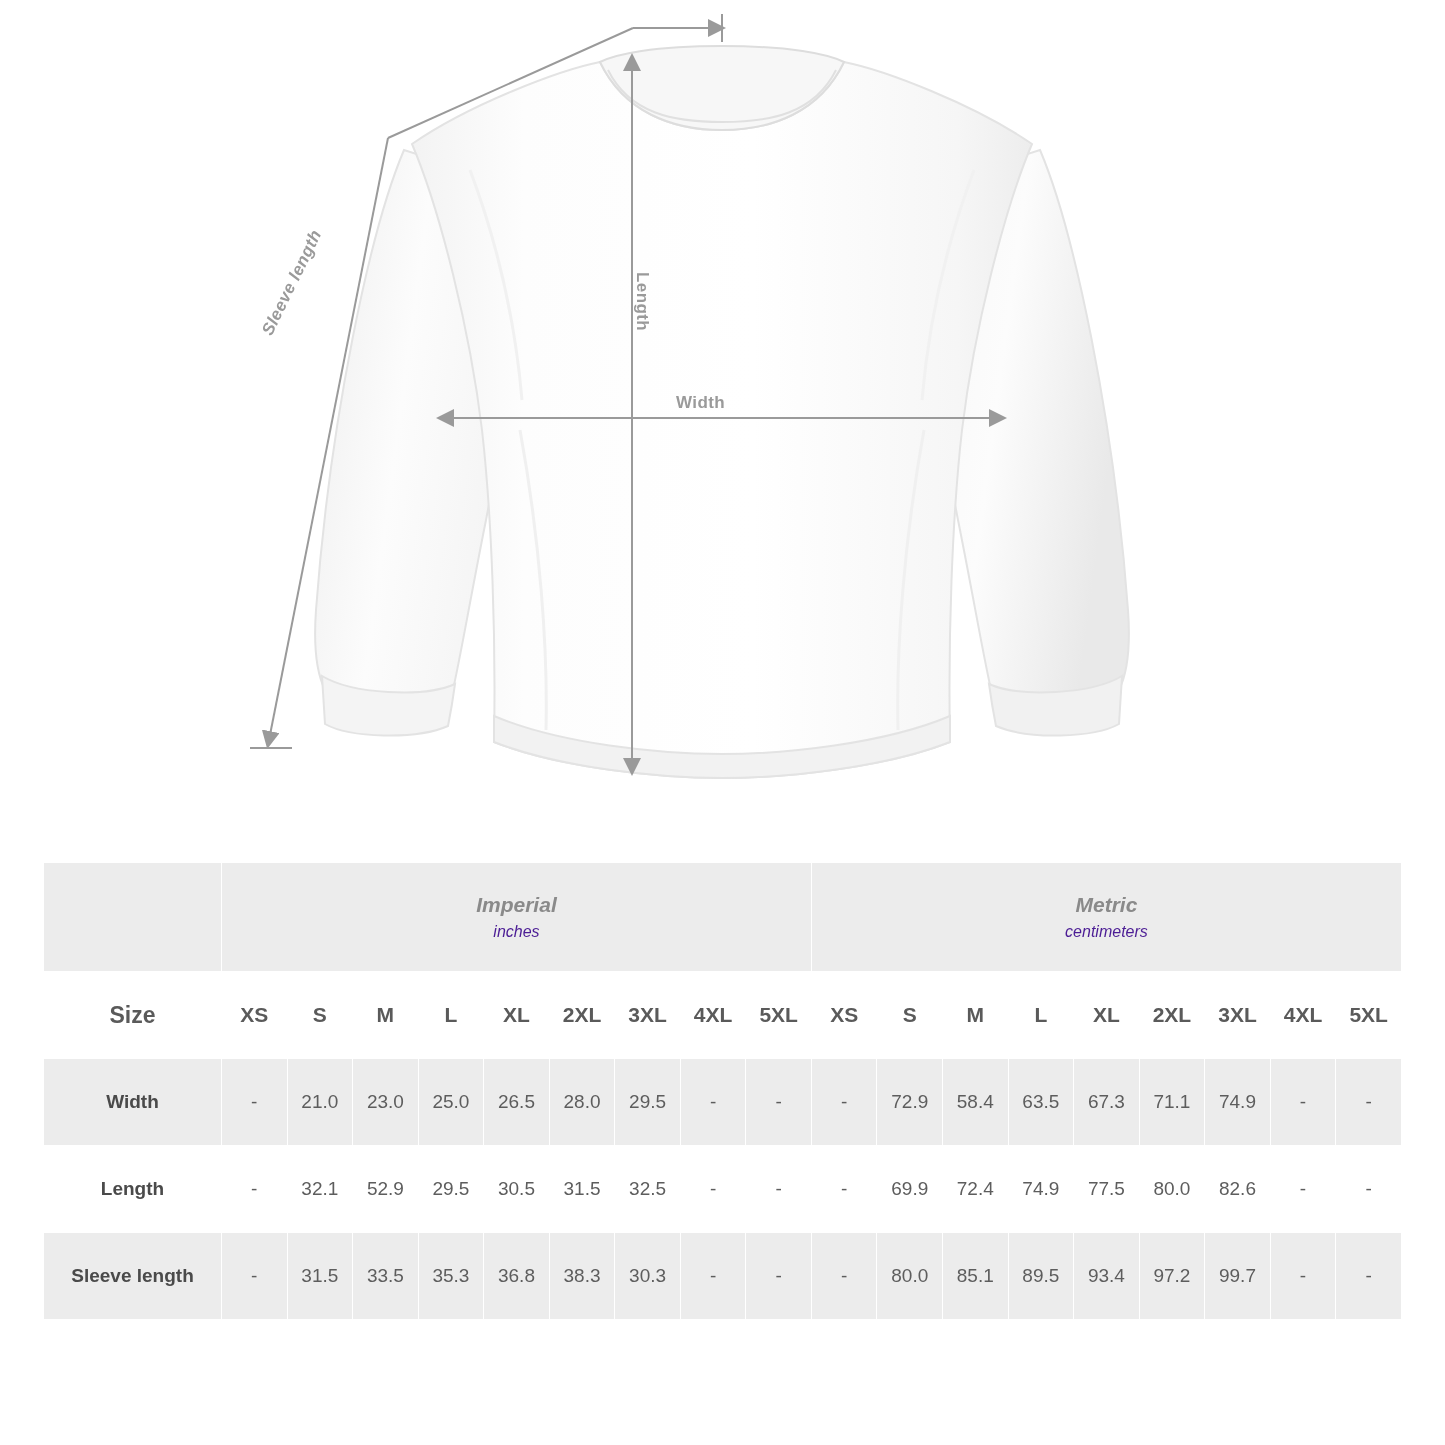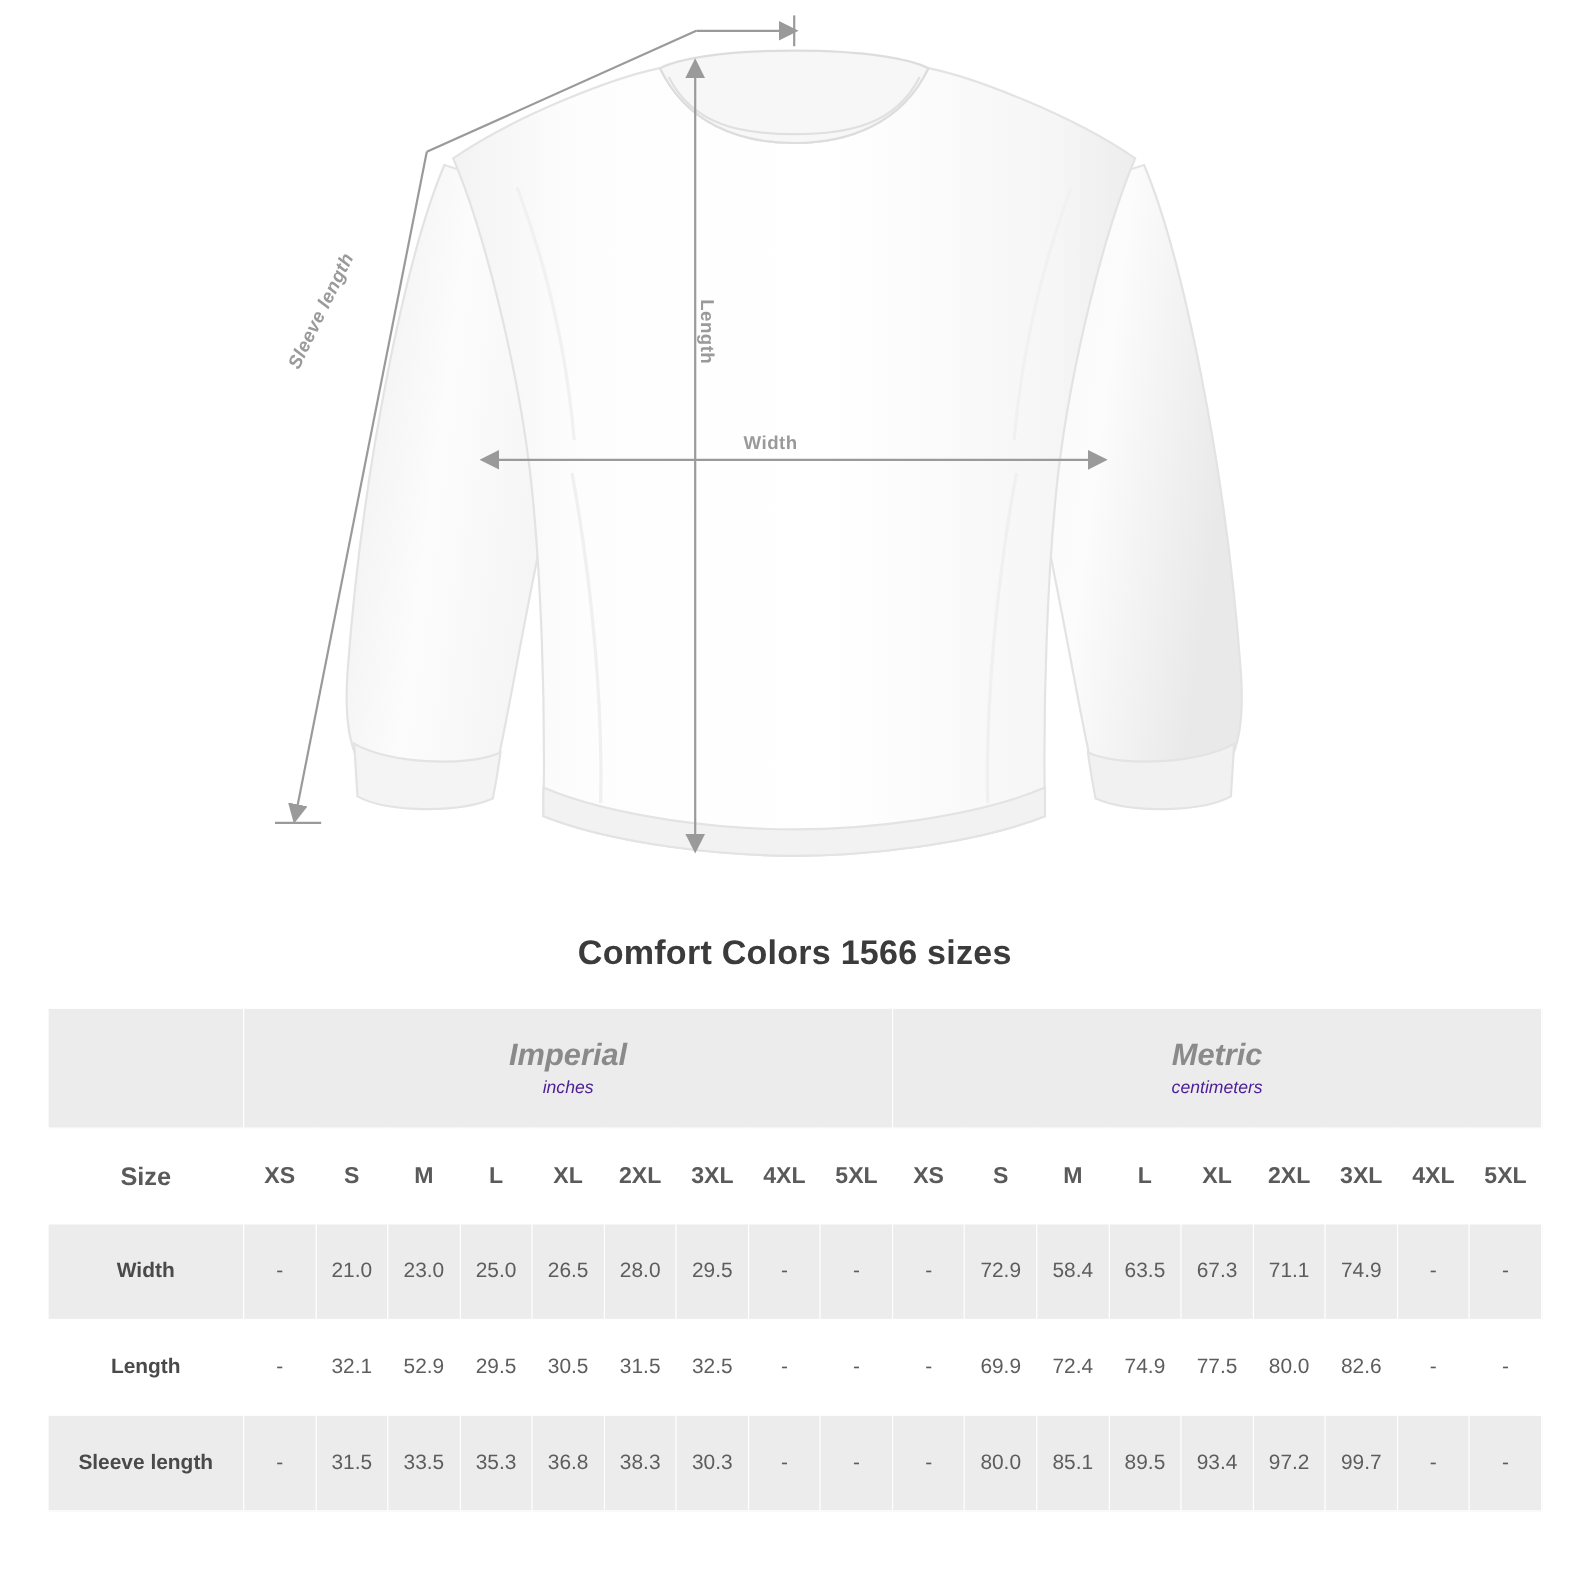--- a/index.html
+++ b/index.html
@@ -90,21 +90,21 @@
     border: 1px solid #ffffff;
     text-align: center;
     vertical-align: middle;
   }
   .unit-row td {
     background: #ececec;
     height: 108px;
     padding: 0;
   }
   .unit-sys {
-    font-size: 28px;
+    font-size: 21px;
     font-style: italic;
     font-weight: bold;
     color: #8a8a8a;
     line-height: 1.15;
   }
   .unit-sub {
     font-size: 16px;
     font-style: italic;
     color: #4c1d95;
     margin-top: 6px;
@@ -224,21 +224,20 @@
         <line x1="250" y1="748" x2="292" y2="748" stroke="#9a9a9a" stroke-width="2"></line>
       </g>
     </svg>
 
     <div class="dim-label width-label">Width</div>
     <div class="dim-label length-label">Length</div>
     <div class="dim-label sleeve-label">Sleeve length</div>
   </div>
 
   <div class="title-block">
-    <div class="chart-title">Comfort Colors 1566 sizes</div>
   </div>
 
   <div class="table-wrap">
     <table class="size-table">
       <colgroup>
         <col class="col-rowhead">
         <col span="18">
       </colgroup>
       <tbody>
         <tr class="unit-row">

